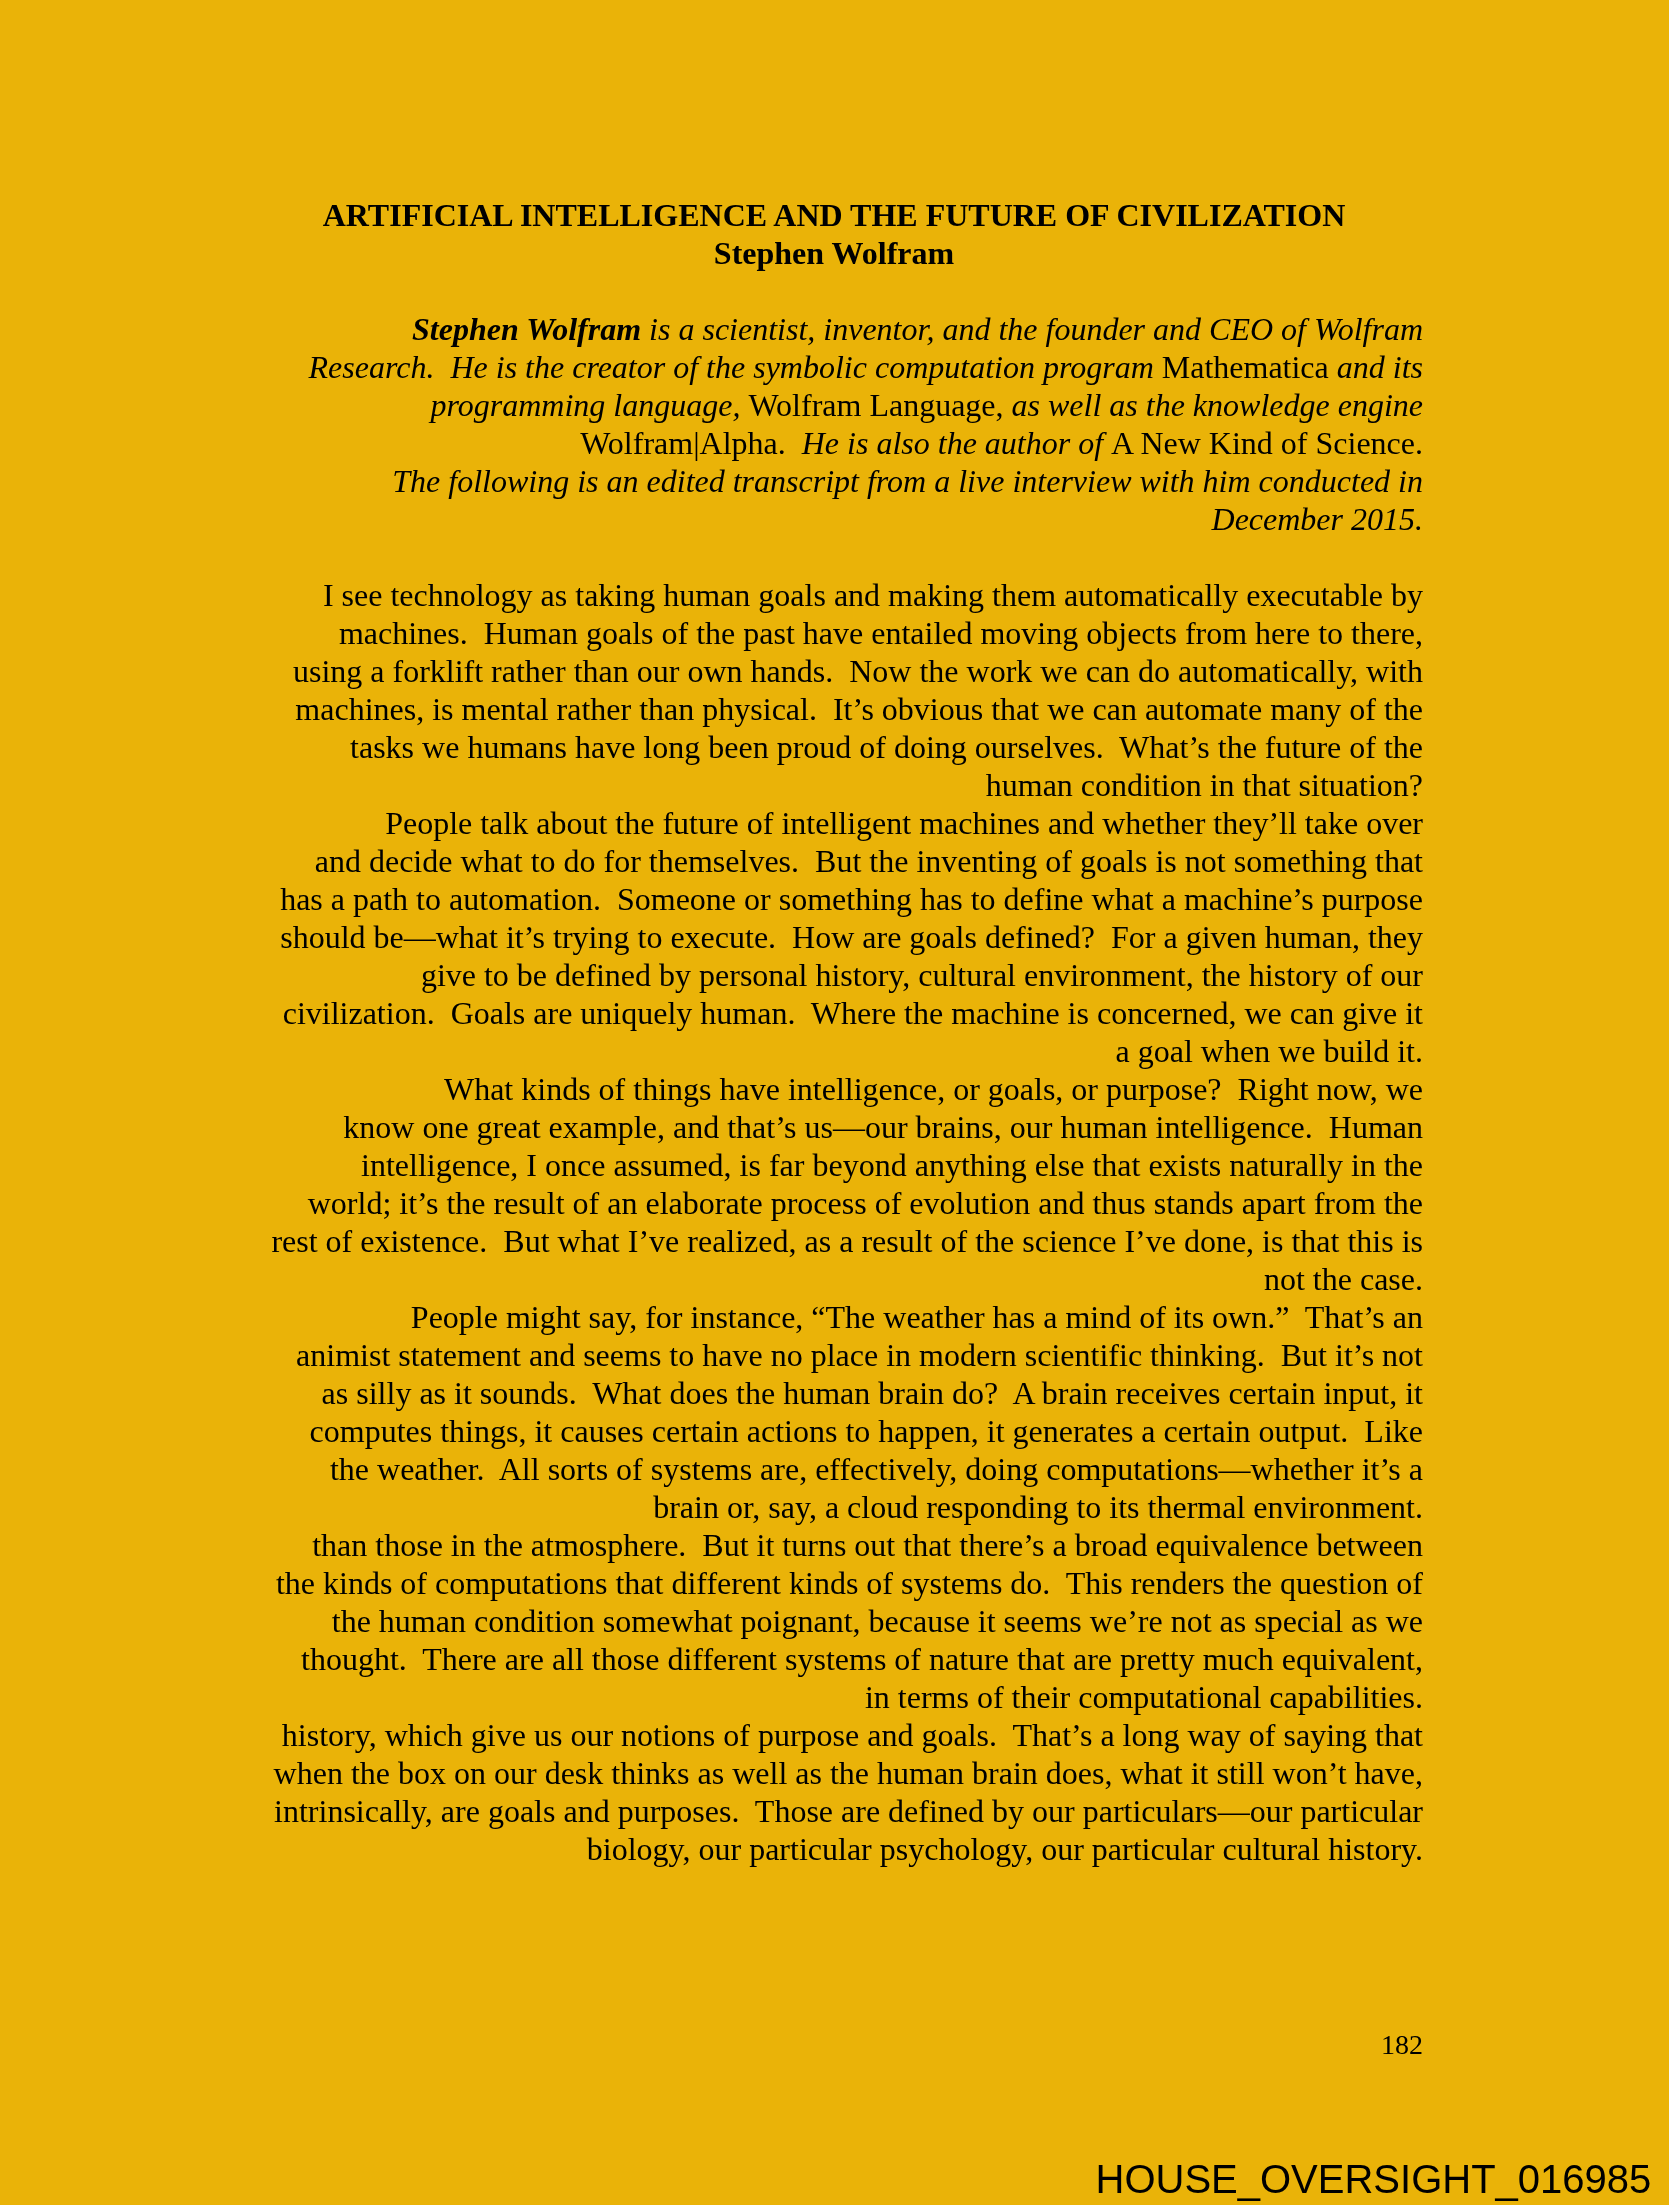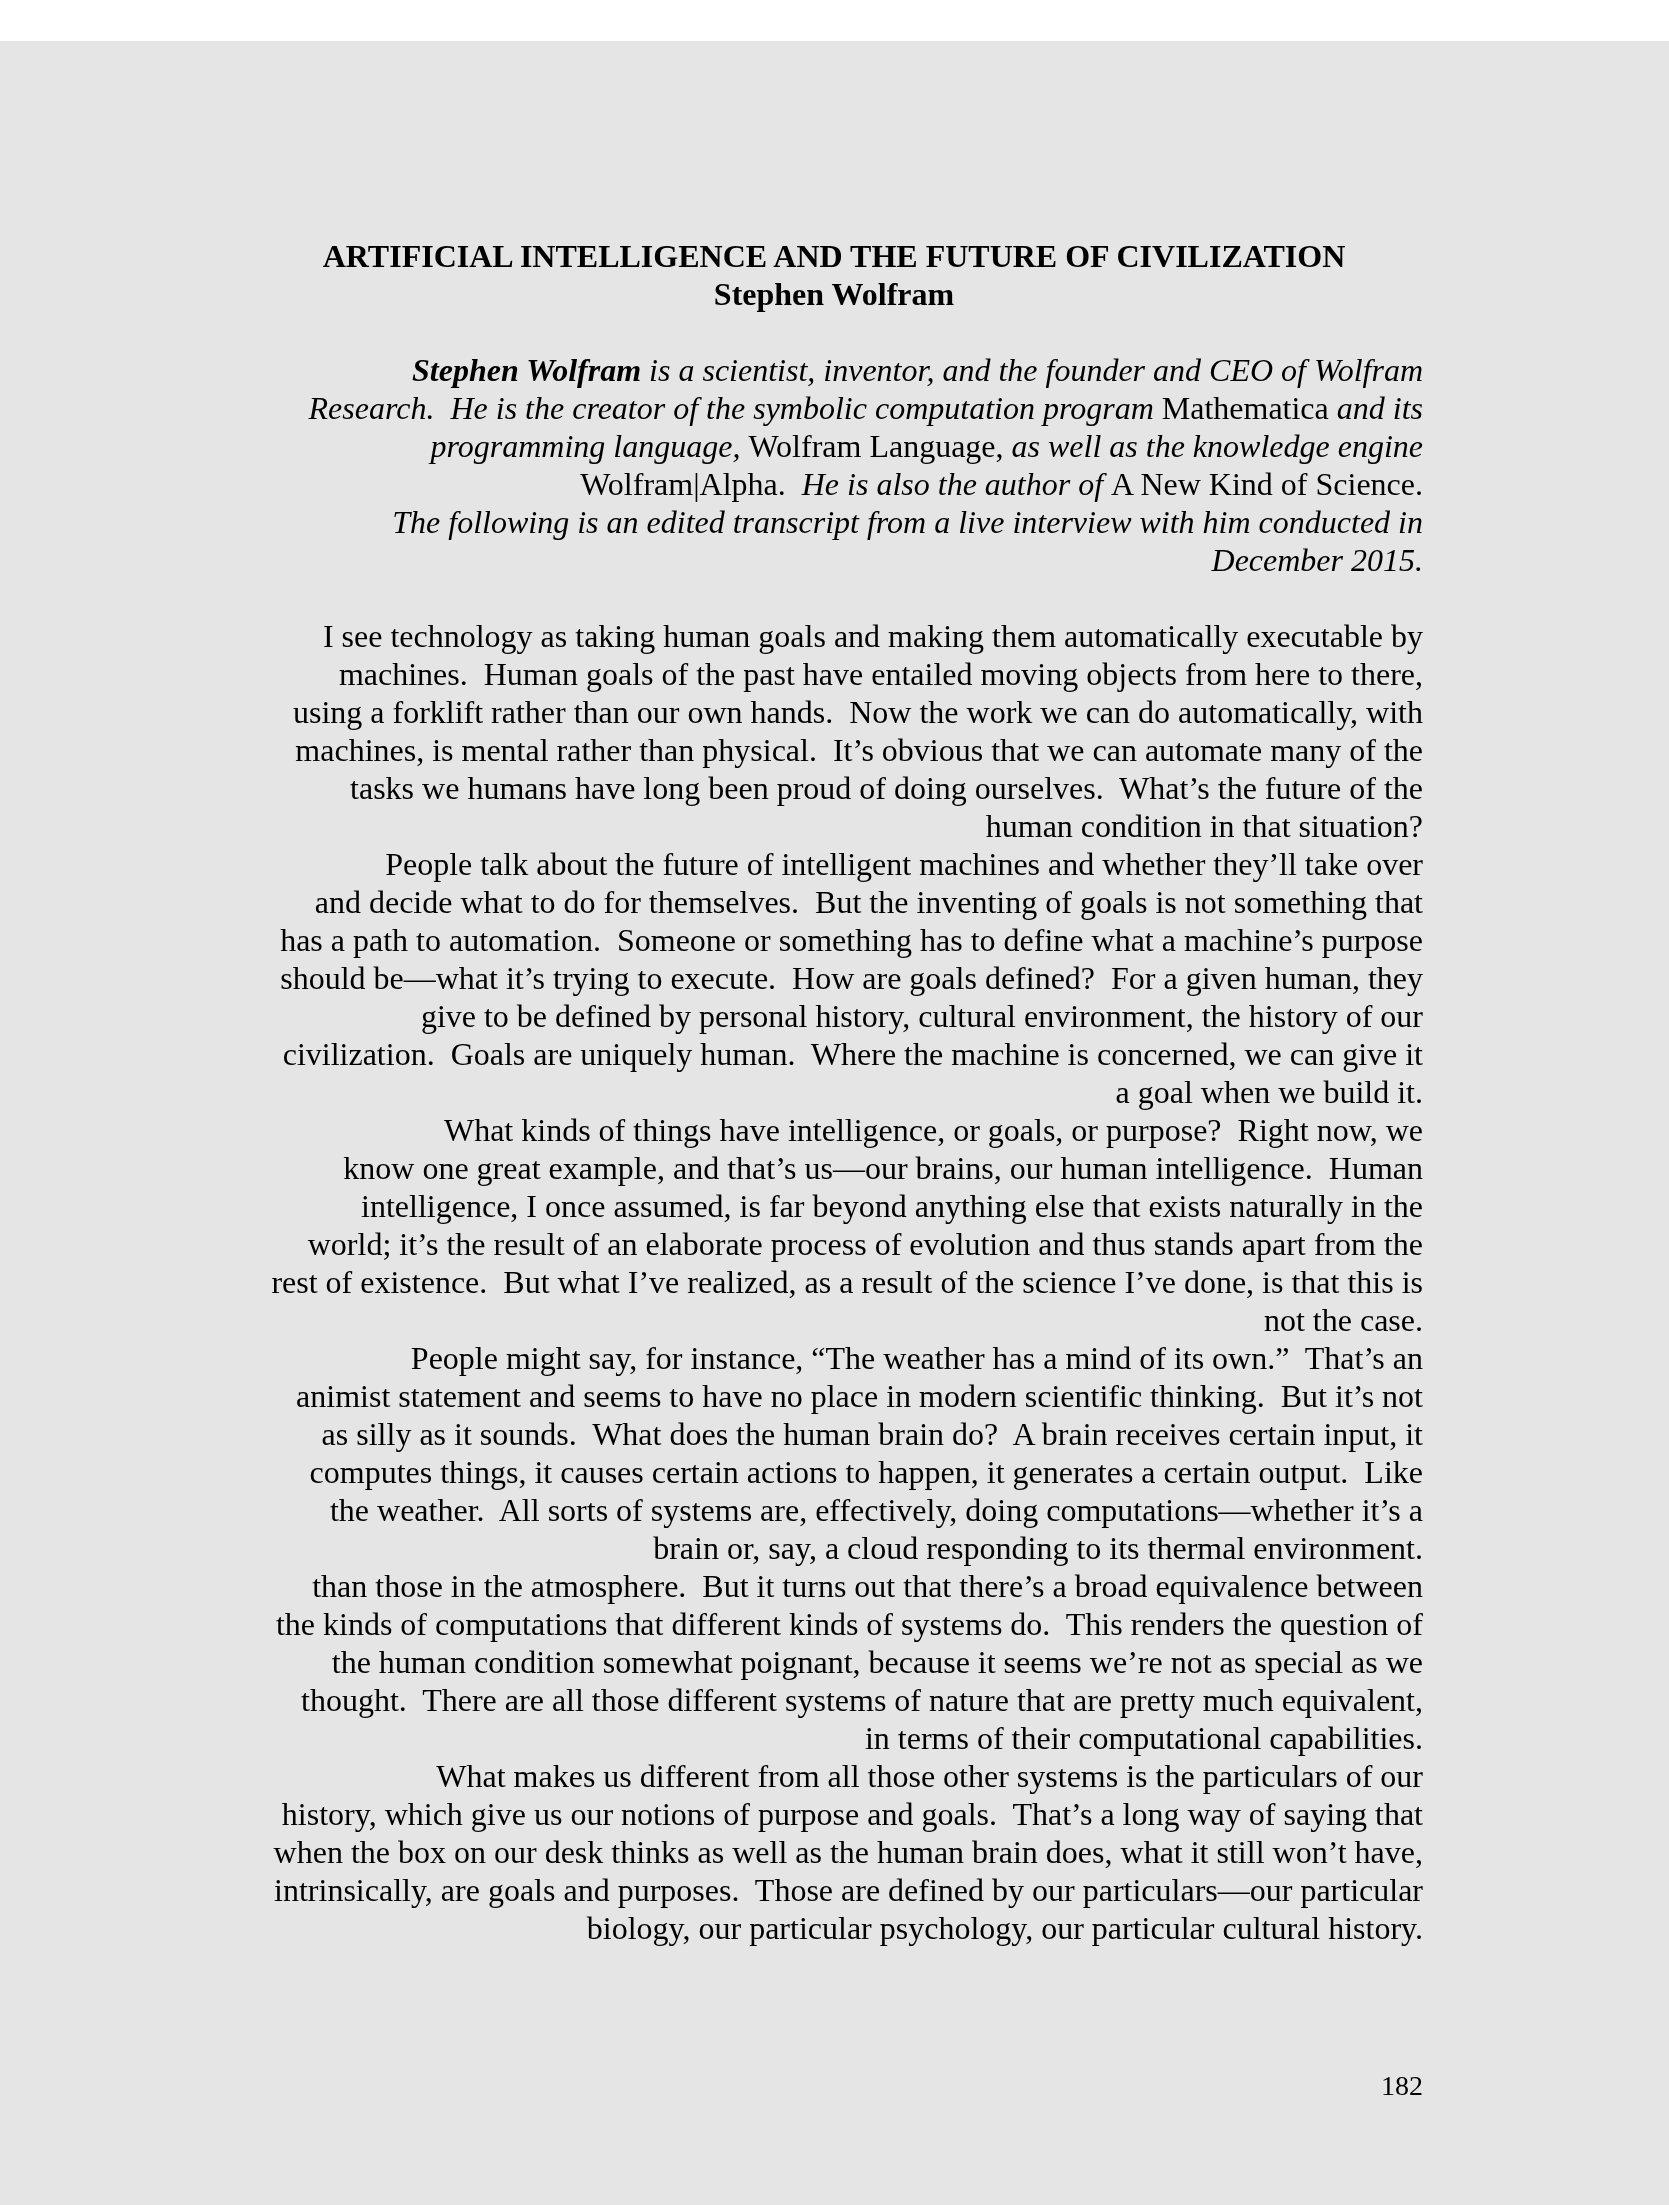--- a/index.html
+++ b/index.html
@@ -7,22 +7,21 @@
     width: 1669px;
     height: 2205px;
     position: relative;
     background: #ffffff;
     color: #000000;
     font-family: "Liberation Serif", "DejaVu Serif", serif;
   }
   .page {
     position: absolute;
     inset: 0;
-    background: #e5e5e5;
-    margin-top: 41px;
+    background: #eab308;
   }
   .content {
     position: absolute;
     left: 245px;
     top: 196px;
     width: 1178px;
     font-size: 32px;
     line-height: 38px;
     color: #000000;
   }
@@ -118,21 +117,20 @@
           <div class="line">brain or, say, a cloud responding to its thermal environment.</div>
         </div>
         <div>
           <div class="line">than those in the atmosphere.  But it turns out that there’s a broad equivalence between</div>
           <div class="line">the kinds of computations that different kinds of systems do.  This renders the question of</div>
           <div class="line">the human condition somewhat poignant, because it seems we’re not as special as we</div>
           <div class="line">thought.  There are all those different systems of nature that are pretty much equivalent,</div>
           <div class="line">in terms of their computational capabilities.</div>
         </div>
         <div>
-          <div class="line indent">What makes us different from all those other systems is the particulars of our</div>
           <div class="line">history, which give us our notions of purpose and goals.  That’s a long way of saying that</div>
           <div class="line">when the box on our desk thinks as well as the human brain does, what it still won’t have,</div>
           <div class="line">intrinsically, are goals and purposes.  Those are defined by our particulars—our particular</div>
           <div class="line">biology, our particular psychology, our particular cultural history.</div>
         </div>
       </div>
   </div>
 
   <div class="page-number">182</div>
 

